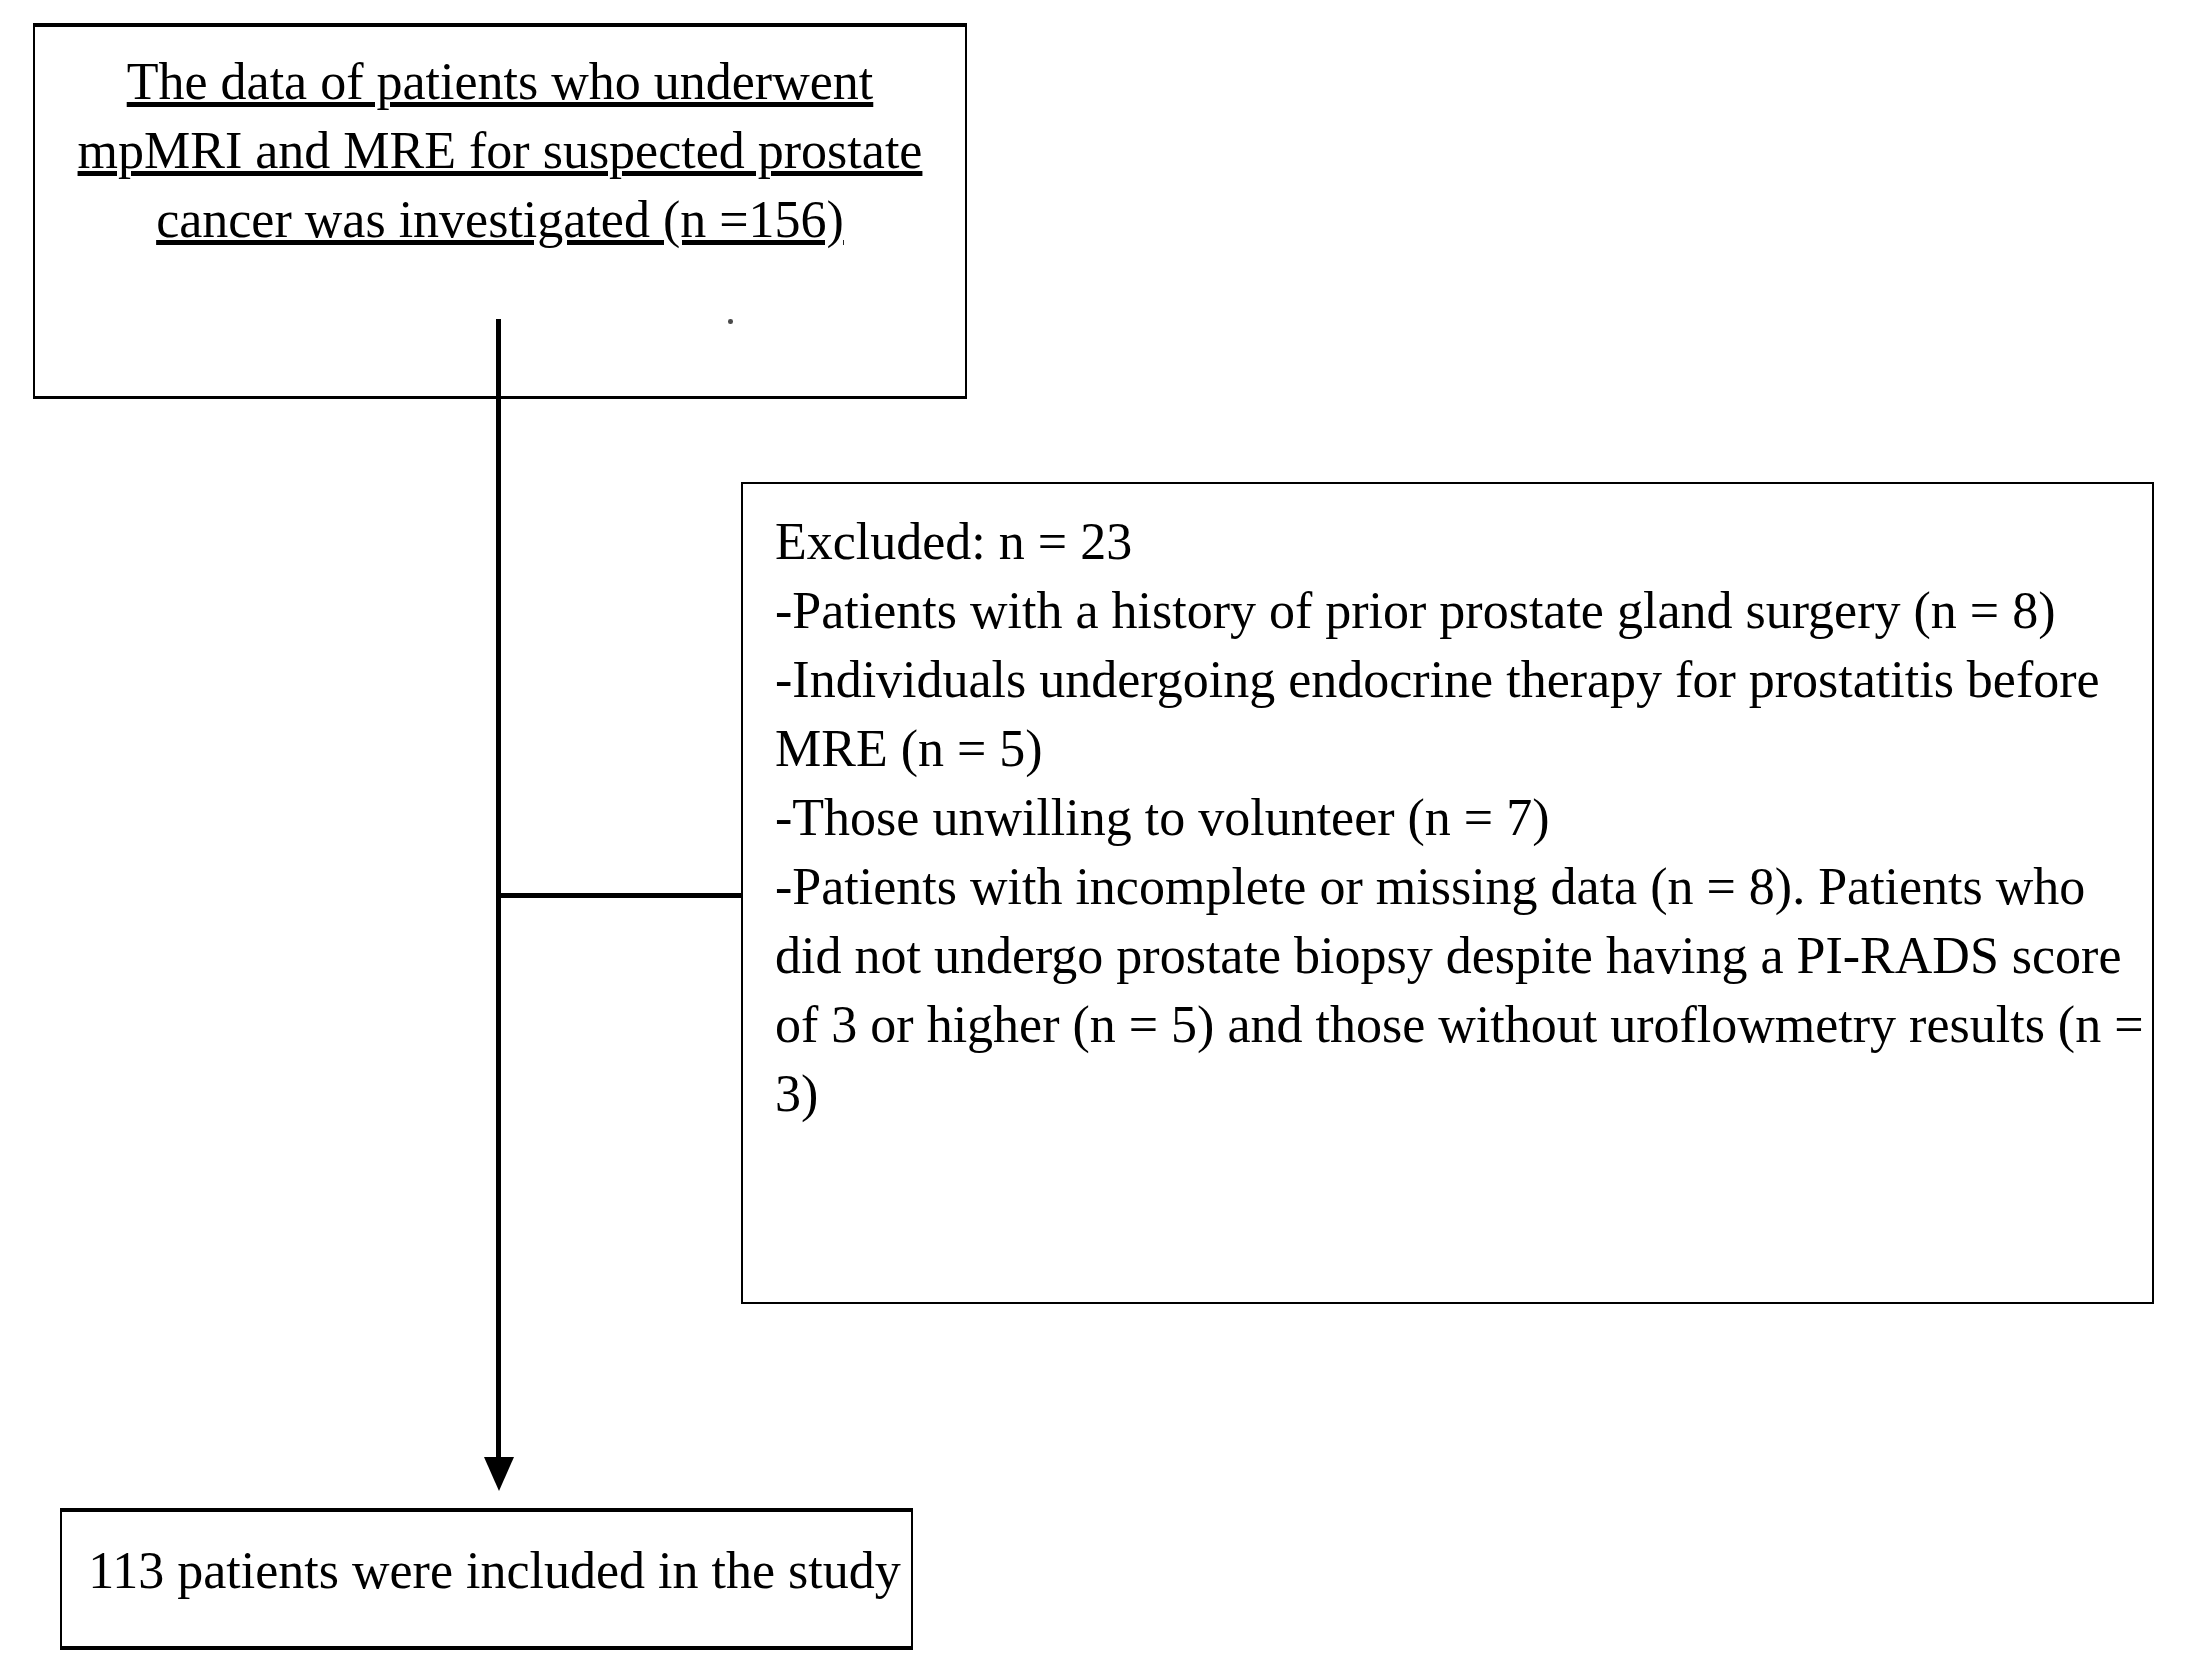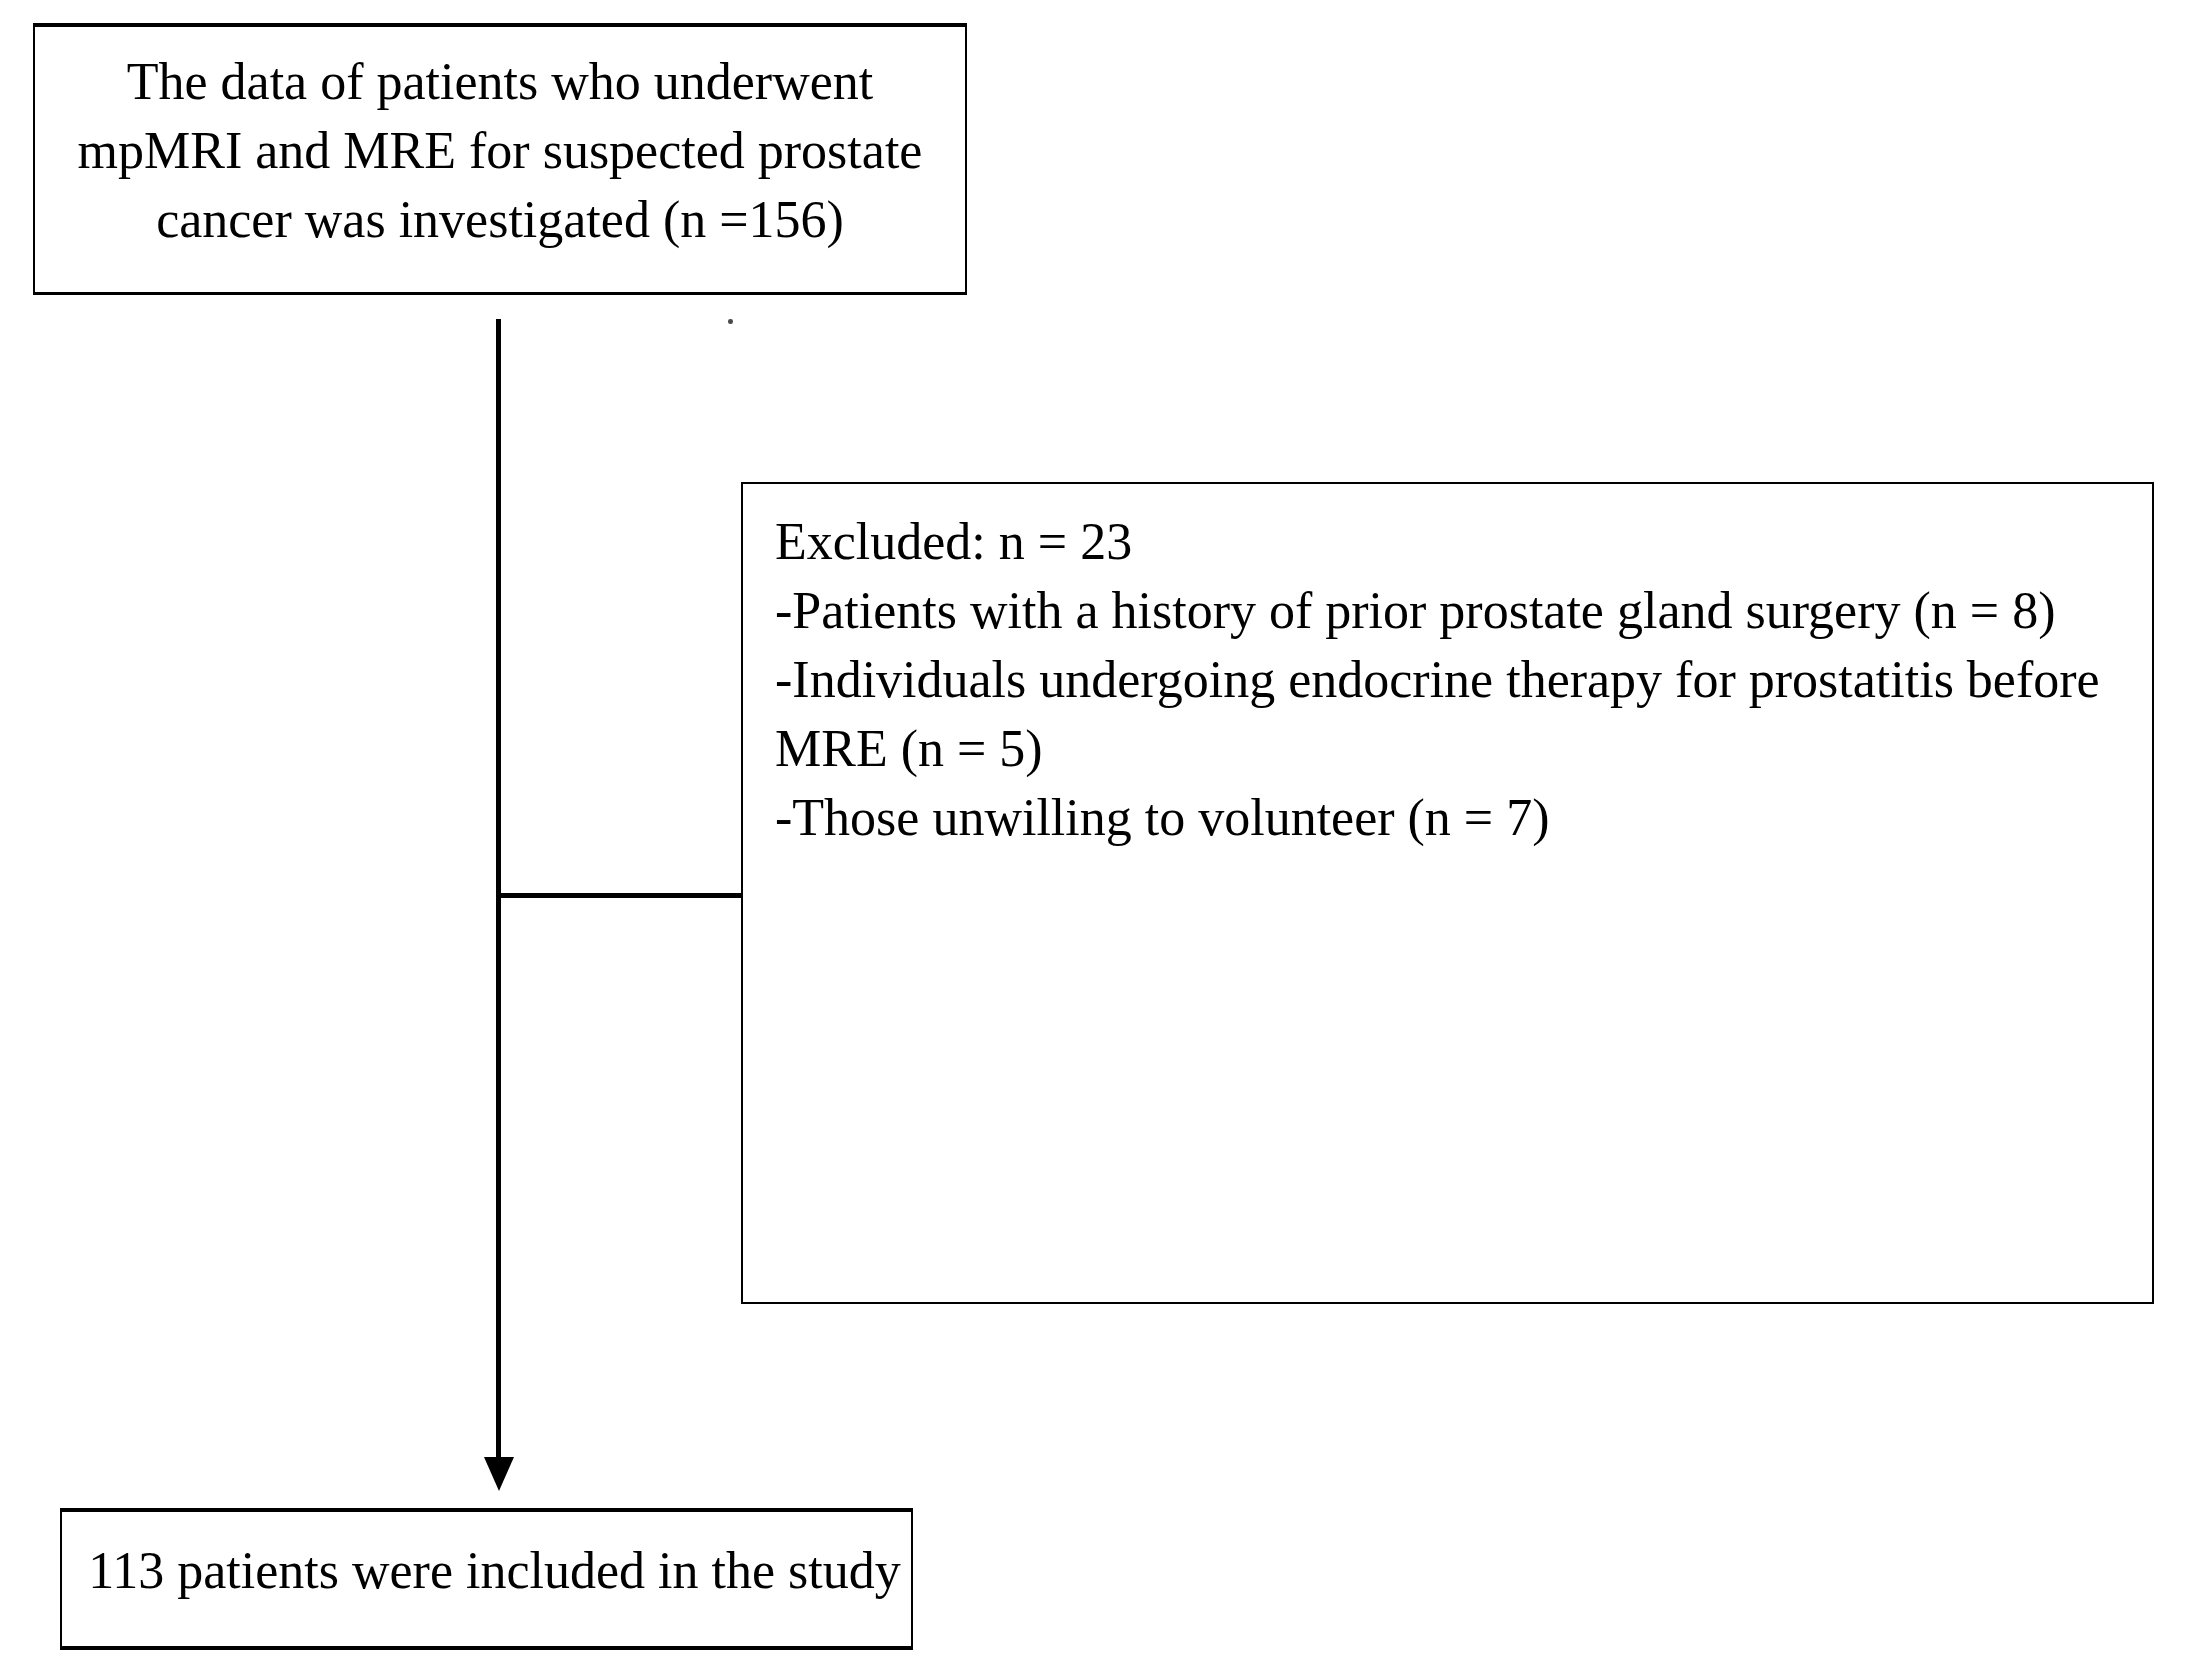--- a/index.html
+++ b/index.html
@@ -24,24 +24,25 @@
   }
   .box-text {
     font-size: 52px;
     line-height: 69px;
     color: #000000;
   }
   #top-box {
     left: 33px;
     top: 23px;
     width: 934px;
-    height: 272px;
+    height: 376px;
     border-width: 4.6px 2.7px 3.3px 2.7px;
     padding: 20px 30px 0 30px;
     text-align: center;
+    text-decoration: underline;
   }
   #excluded-box {
     left: 741px;
     top: 482px;
     width: 1413px;
     height: 822px;
     border-width: 2px;
     padding: 22.5px 0 0 32px;
     text-align: left;
   }
@@ -103,20 +104,21 @@
 
   <div class="v-line"></div>
   <div class="h-line"></div>
   <div class="arrowhead"></div>
 
   <div id="excluded-box" class="box">
     <div class="box-text">Excluded: n = 23</div>
     <div class="box-text">-Patients with a history of prior prostate gland surgery (n = 8)</div>
     <div class="box-text">-Individuals undergoing endocrine therapy for prostatitis before MRE (n = 5)</div>
     <div class="box-text">-Those unwilling to volunteer (n = 7)</div>
+    <div class="box-text">-Patients with incomplete or missing data (n = 8). Patients who did not undergo prostate biopsy despite having a PI-RADS score of 3 or higher (n = 5) and those without uroflowmetry results (n = 3)</div>
   </div>
 
   <div id="bottom-box" class="box">
     <div class="box-text">113 patients were included in the study</div>
   </div>
 
 </div>
 
 
 </body></html>

